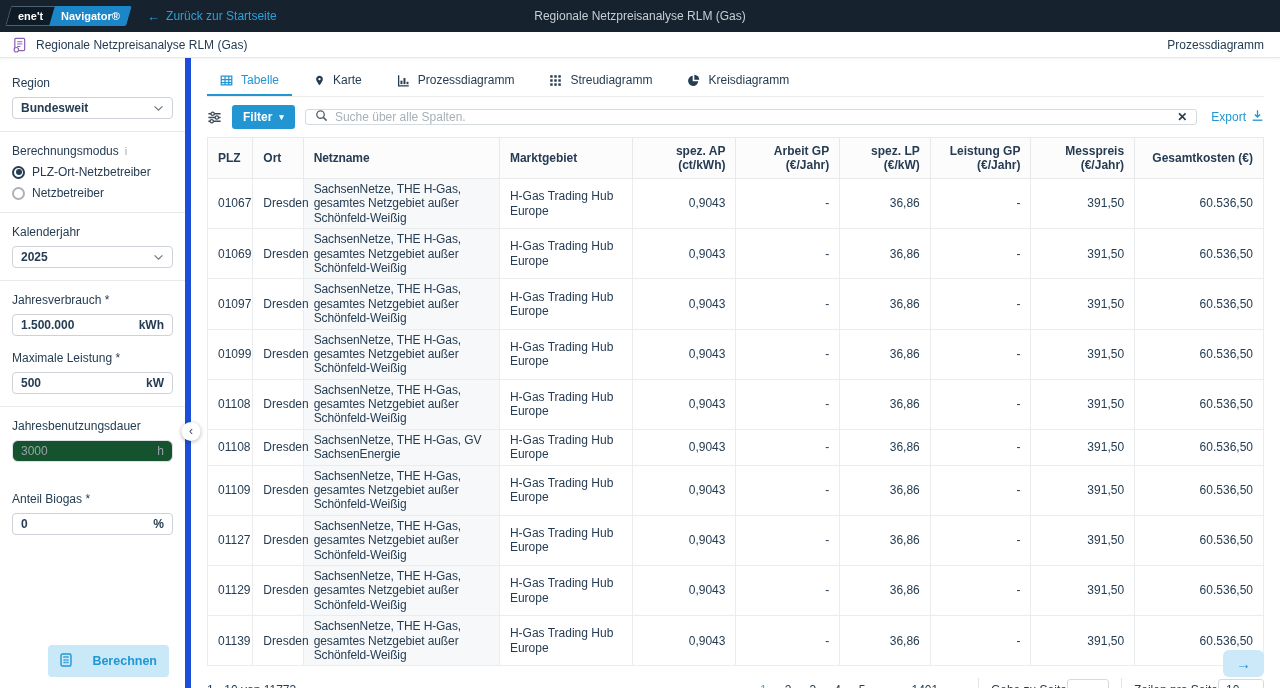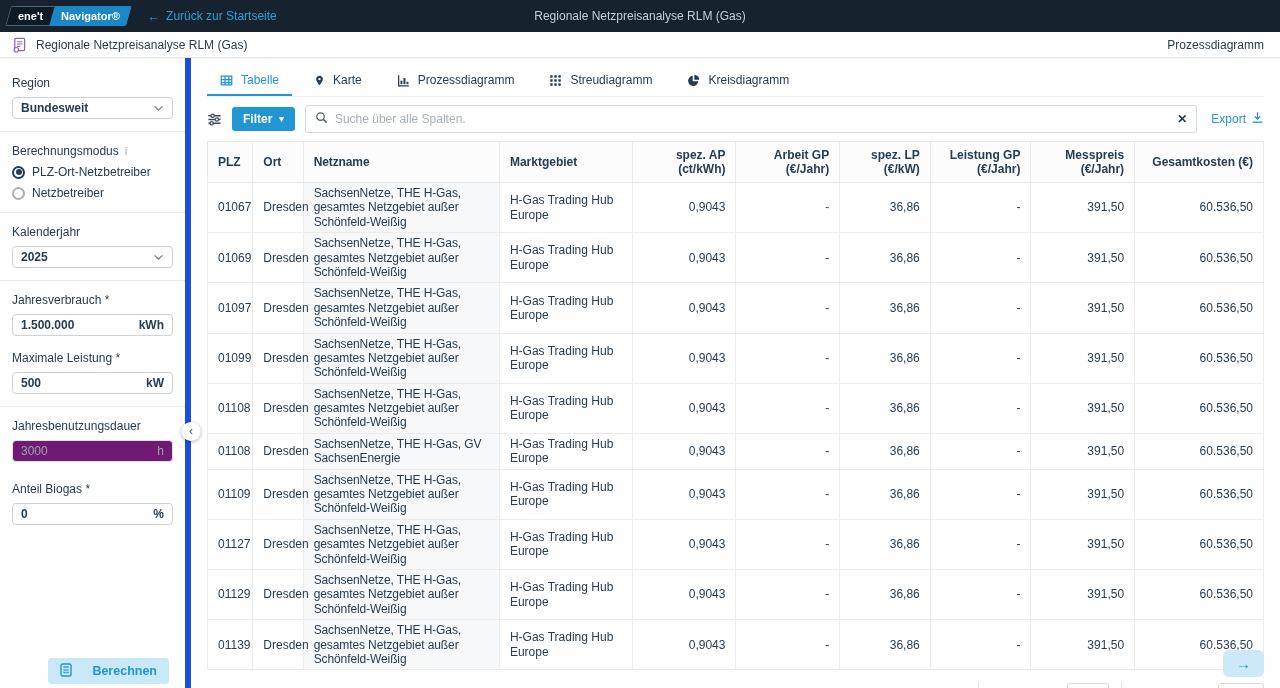--- a/index.html
+++ b/index.html
@@ -28,47 +28,47 @@
   .body { display:flex; height:630px; position:relative; }
   .sidebar { width:191px; min-width:191px; border-right:6px solid #1d4ed8; padding:10px 12px 0; position:relative; }
   .field-label { margin:8px 0 7px; display:flex; align-items:center; gap:6px; }
   .info-i { color:#a3abb2; font-size:11px; }
   .selectbox, .input-box { height:22px; border:1px solid #ccd2d7; border-radius:4px; background:#fff;
     display:flex; align-items:center; padding:0 8px; justify-content:space-between; cursor:pointer; }
   .selectbox .sel-value { font-weight:bold; }
   .chev svg { display:block; }
   .input-box input { border:none; outline:none; flex:1; min-width:0; font:inherit; font-weight:bold; color:#253c52; background:transparent; }
   .input-box .unit { font-weight:bold; margin-left:6px; }
-  .input-box.disabled { background:#701a75; border-color:#dfe2e5; }
+  .input-box.disabled { background:#14532d; border-color:#dfe2e5;border-radius:6px; }
   .input-box.disabled input, .input-box.disabled .unit { color:#9aa3ab; font-weight:normal; }
   .radio-row { display:flex; align-items:center; gap:7px; margin:5px 0 7px; cursor:pointer; }
   .radio-dot { width:13px; height:13px; border-radius:50%; border:2px solid #aab1b8; position:relative; }
   .radio-row.checked .radio-dot { border-color:#253c52; }
   .radio-row.checked .radio-dot::after { content:''; position:absolute; inset:1.5px; border-radius:50%; background:#253c52; }
   .sidebar-divider { height:1px; background:#e7eaec; margin:12px -12px; }
-  .berechnen-btn { position:absolute; bottom:4px; right:16px; height:26px; background:#c9e8f8; border:none;
+  .berechnen-btn { position:absolute; bottom:11px; right:16px; height:32px; background:#c9e8f8; border:none;
     border-radius:4px; color:#2196d3; font-weight:bold; font-size:12.5px; display:flex; align-items:center; gap:20px;
     padding:0 12px; cursor:pointer; font-family:inherit; }
   .collapse-handle { position:absolute; left:191px; top:364px; transform:translateX(-50%); width:19px; height:19px;
     border-radius:50%; background:#fff; box-shadow:0 1px 4px rgba(0,0,0,.3); display:flex; align-items:center;
     justify-content:center; font-size:12px; color:#3c4a57; cursor:pointer; z-index:6; padding-bottom:2px; }
 
   
   .main { flex:1; padding:10px 16px 0; position:relative; display:flex; flex-direction:column; }
   .tab-bar { display:flex; gap:9px; border-bottom:1px solid #ededee; }
   .tab { display:flex; align-items:center; gap:8px; padding:5px 13px 7px; border-bottom:2px solid transparent; cursor:pointer; }
   .tab .icn svg { display:block; }
   .tab.active { color:#2196d3; border-bottom-color:#2196d3; }
 
   .toolbar { display:flex; align-items:center; gap:10px; margin:8px 0 0; }
   .sliders-btn { color:#3c4a57; cursor:pointer; display:flex; }
   .filter-btn { background:#2196d3; color:#fff; border:none; border-radius:3px; height:24px; padding:0 11px;
     font-weight:bold; font-size:12px; display:flex; align-items:center; gap:7px; cursor:pointer; font-family:inherit; }
   .filter-caret { font-size:9px; }
-  .searchbox { flex:1; height:28px; border:1px solid #d5dadd; border-radius:3px; display:flex; align-items:center;
+  .searchbox { flex:1; height:16px; border:1px solid #d5dadd; border-radius:3px; display:flex; align-items:center;
     padding:0 9px; gap:7px; color:#8d979f; }
   .searchbox input { flex:1; border:none; outline:none; font:inherit; color:#253c52; background:transparent; }
   .searchbox input::placeholder { color:#a7b0b7; }
   .clear-x { color:#253c52; font-weight:bold; cursor:pointer; font-size:12px; }
   .export-link { color:#2196d3; display:flex; align-items:center; gap:5px; cursor:pointer; margin-left:4px; }
 
   table { width:100%; border-collapse:collapse; table-layout:fixed; margin-top:8px; font-size:12px; }
   th { text-align:left; font-weight:bold; padding:6px 10px; background:#fcfcfd;
     border:1px solid #e7e9eb; border-right:none; cursor:pointer; }
   th:last-child { border-right:1px solid #e7e9eb; text-align:right; }
@@ -188,21 +188,21 @@
     </div>
 
     <div class="sidebar-divider"></div>
 
     <div class="field-label">Jahresbenutzungsdauer</div>
     <div class="input-box disabled">
       <input disabled="" value="3000" style="">
       <span class="unit">h</span>
     </div>
 
-    <div class="field-label" style="margin-top:20px">Anteil Biogas *</div>
+    <div class="field-label" style="margin-top:30px">Anteil Biogas *</div>
     <div class="input-box">
       <input value="0" style="">
       <span class="unit">%</span>
     </div>
 
     <button class="berechnen-btn">
       <span>
         <svg width="12" height="14" viewBox="0 0 12 14">
           <rect x="1" y="1" width="10" height="12" rx="1.5" fill="none" stroke="#2196d3" stroke-width="1.4"></rect>
           <path d="M3.2 4h5.6" stroke="#2196d3" stroke-width="1.3"></path>

